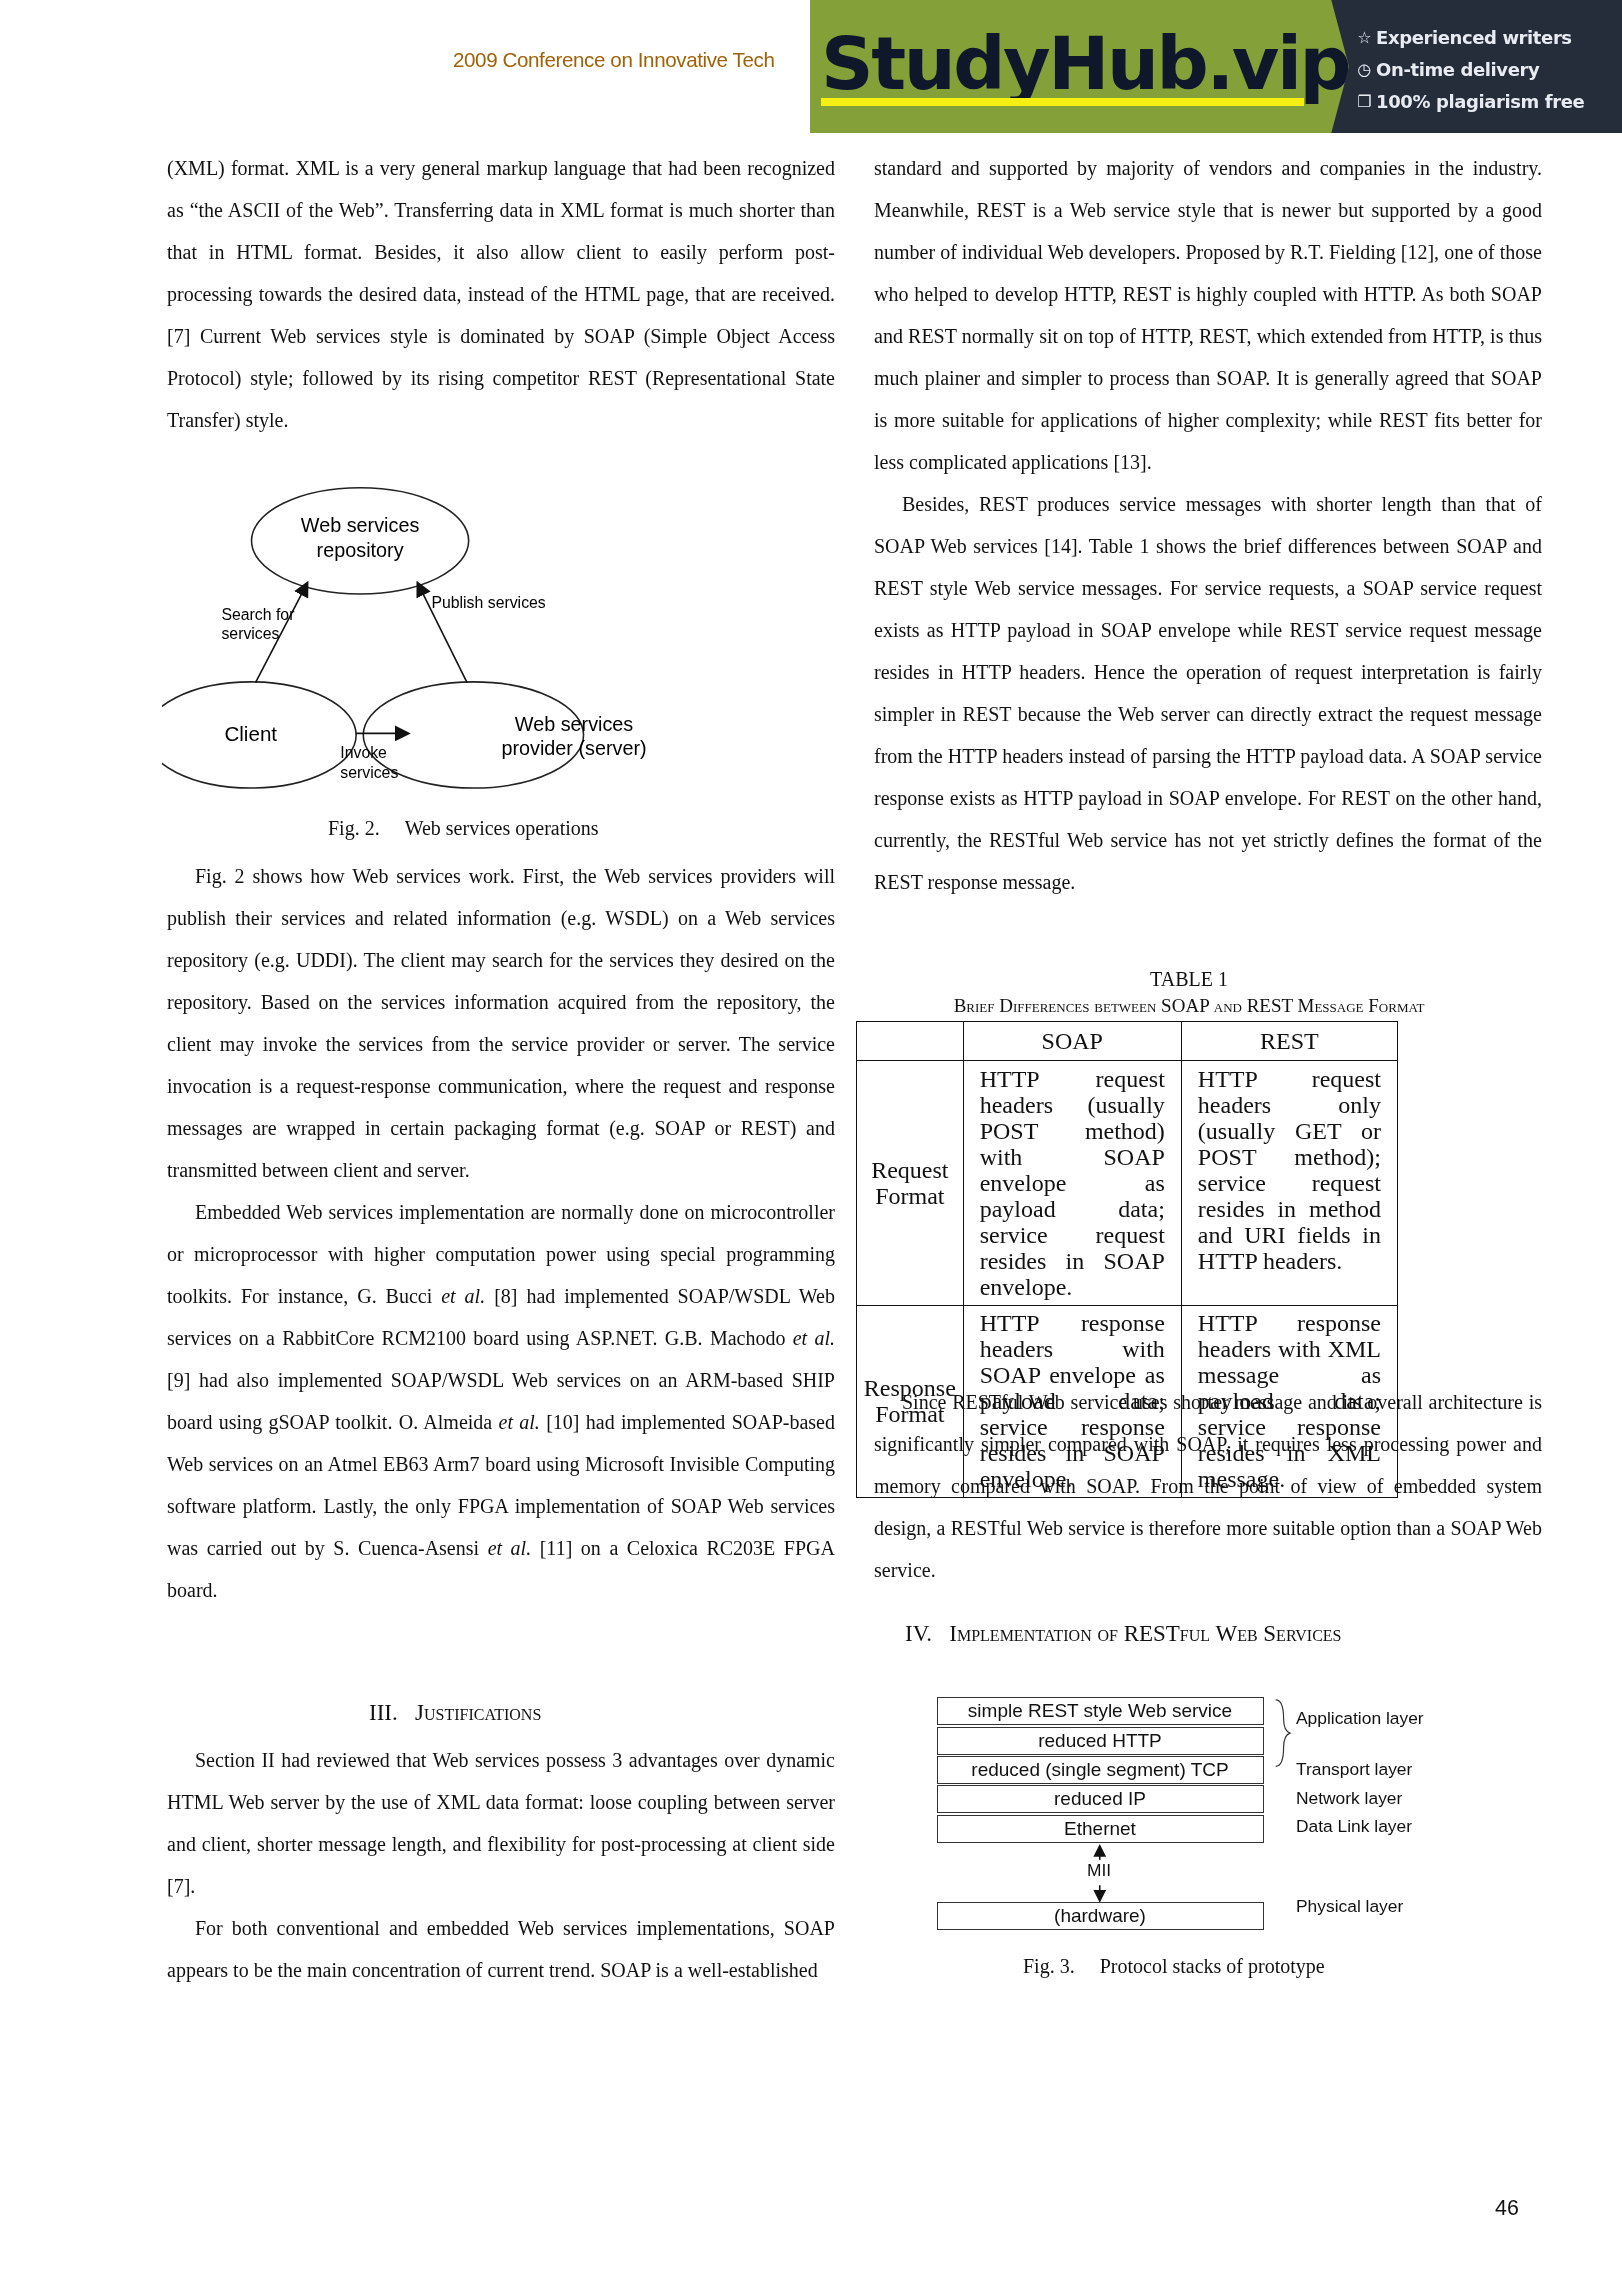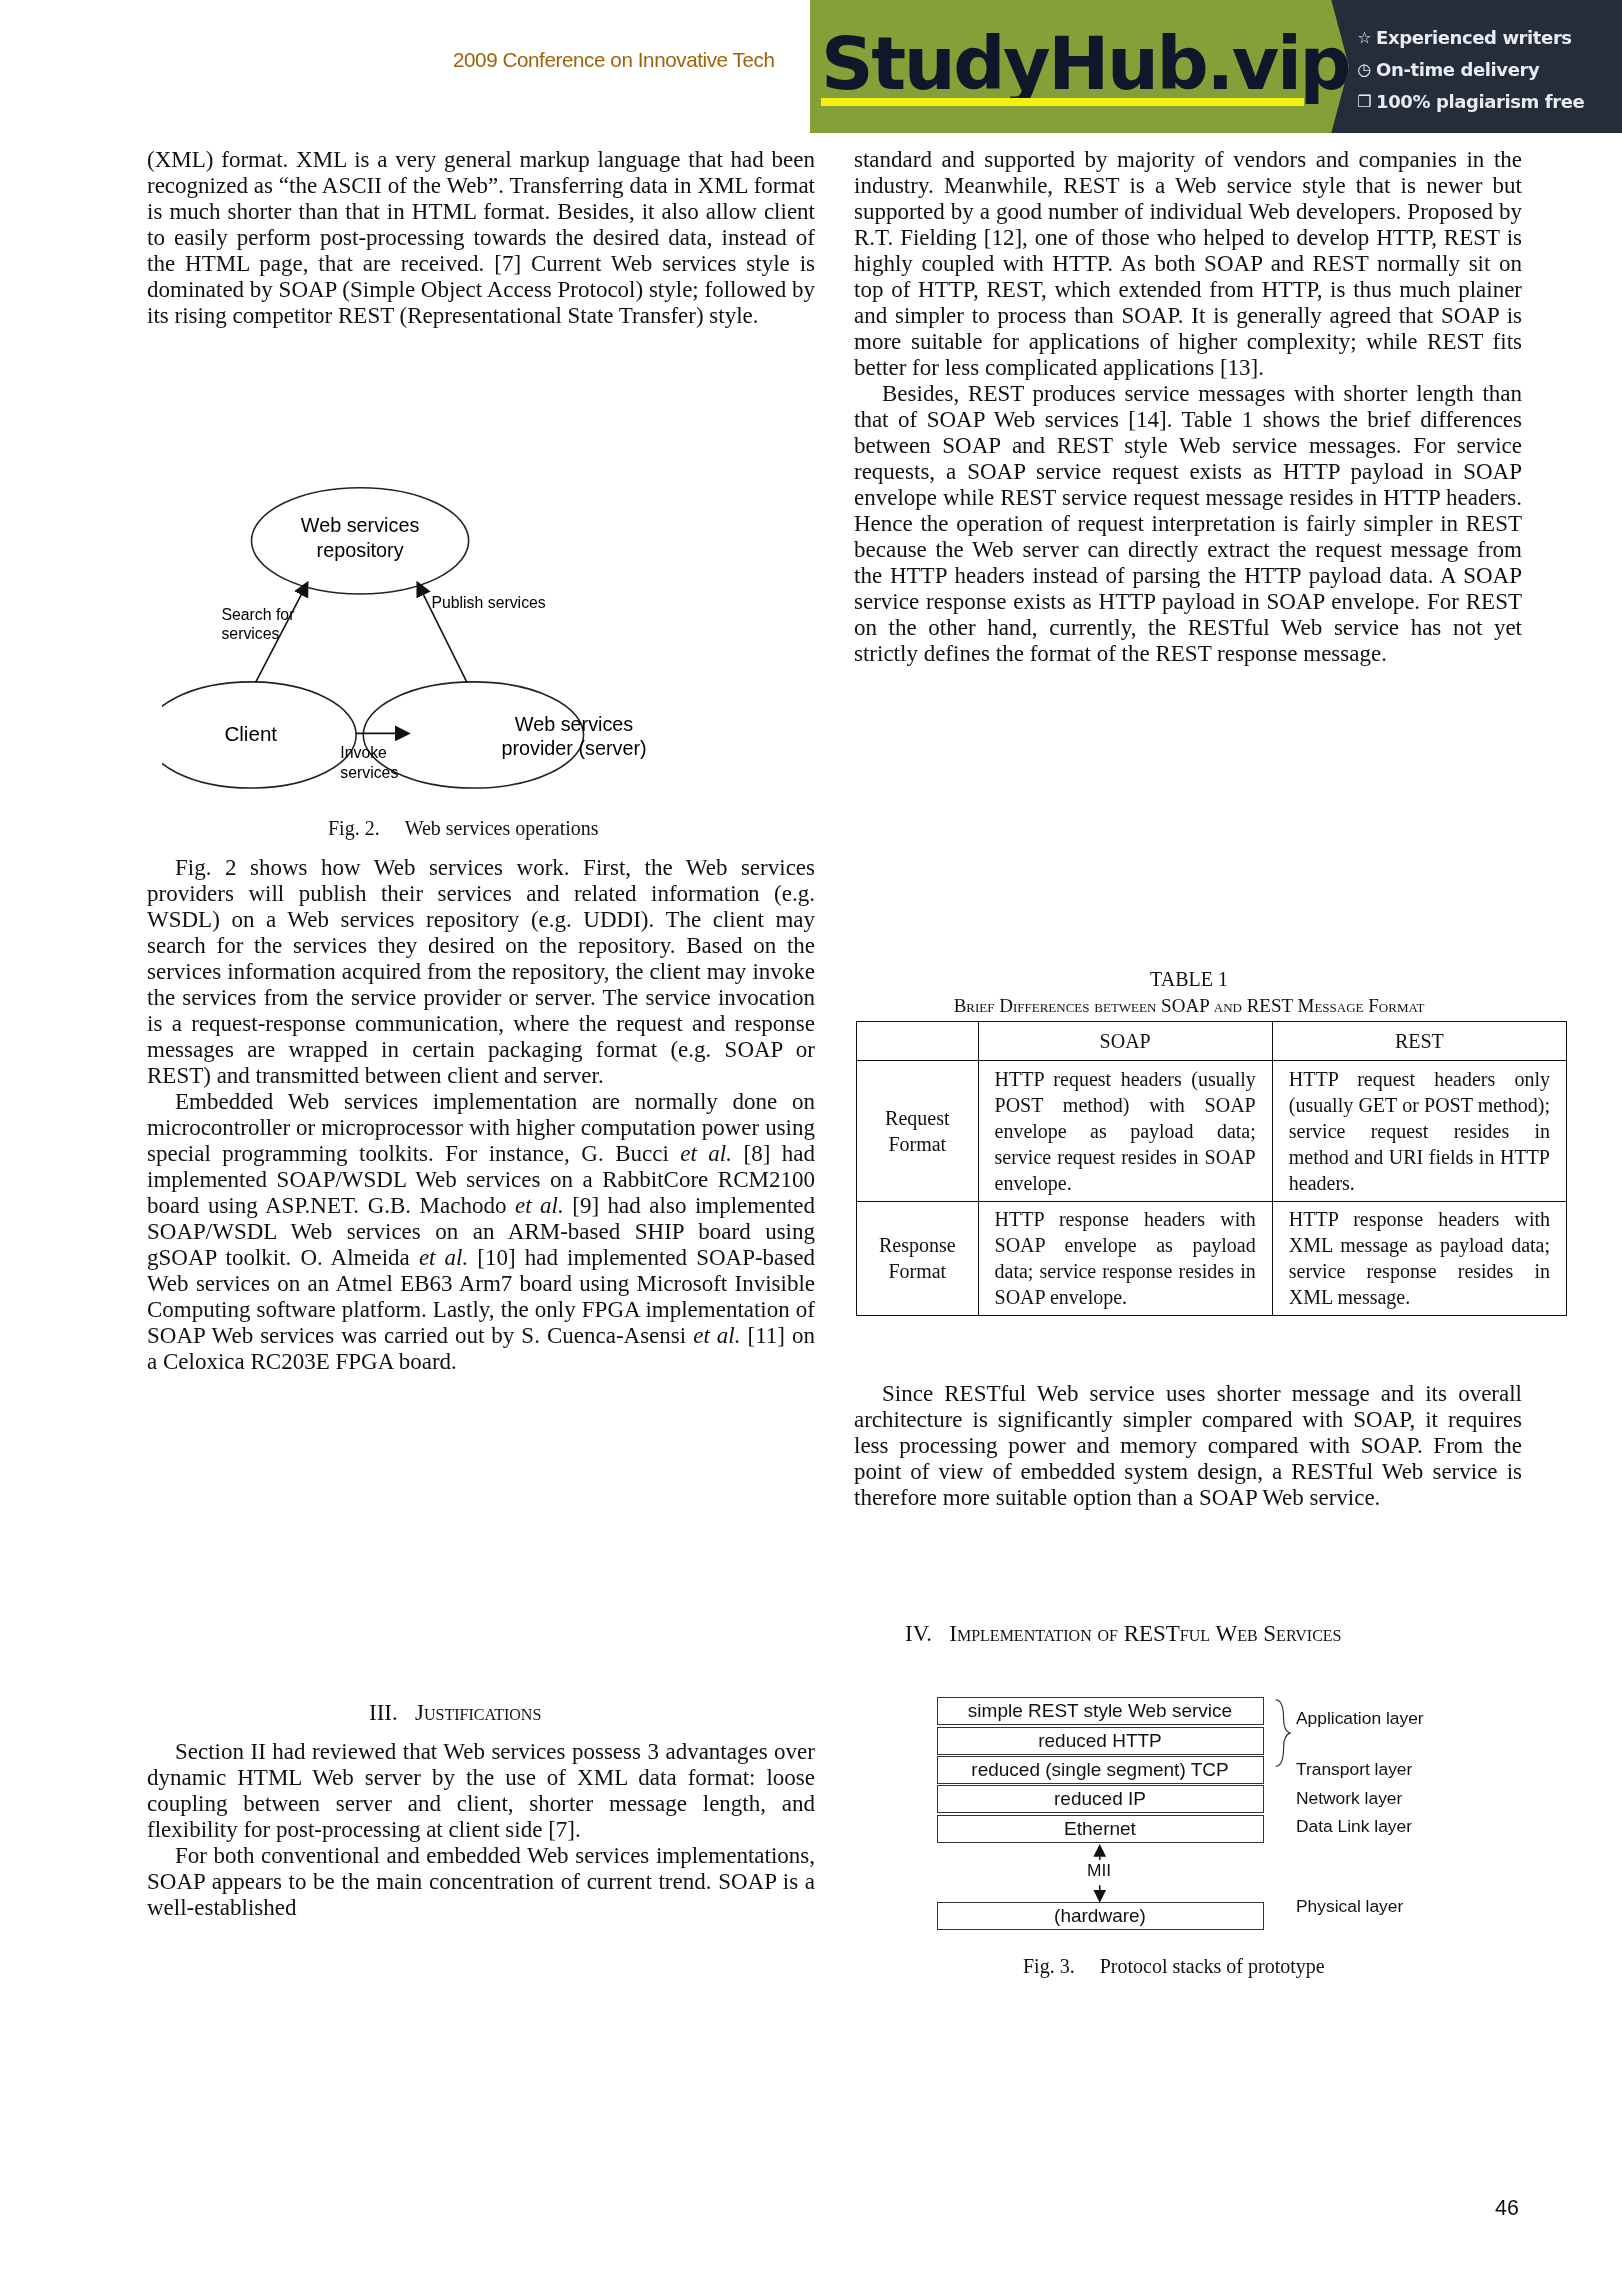--- a/index.html
+++ b/index.html
@@ -13,21 +13,21 @@
   .banner-dark { position: absolute; left: 507px; top: 0; width: 306px; height: 133px; background: #252c3a;
                  clip-path: polygon(14.3px 0, 100% 0, 100% 100%, 14.3px 100%, 32px 50%); }
   .brand { position: absolute; left: 11px; top: 24px; font-family: "DejaVu Sans", sans-serif;
            font-weight: bold; font-size: 73px; color: #0f172a; letter-spacing: -2.4px; line-height: 79px; }
   .brand-underline { position: absolute; left: 11px; top: 98px; width: 483px; height: 8px; background: #f5ef12; }
   .perks { position: absolute; left: 547px; top: 22px; font-family: "DejaVu Sans", sans-serif;
            font-weight: bold; font-size: 18px; color: #e8ecf2; line-height: 32px; letter-spacing: -0.4px; }
   .perk { display: flex; align-items: center; gap: 4.8px; white-space: nowrap; }
   .perk-icon { display: inline-block; width: 14.3px; text-align: center; font-size: 16px; }
 
-  .col { position: absolute; width: 668px; font-size: 23px; line-height: 26px; text-align: justify; }
+  .col { position: absolute; width: 668px; font-size: 20px; line-height: 42px; text-align: justify; margin-left: 20px; }
   .col.left { left: 147px; top: 147px; }
   .col.right { left: 854px; top: 147px; }
   .col p { margin: 0; text-align-last: left; }
   .col p.indent { text-indent: 28px; }
   .em { font-style: italic; }
 
   .fig2 { left: 162px; top: 471px; width: 626px; height: 333px; }
   .fig2 svg text { font-family: "Liberation Sans", sans-serif; }
   .caption { position: absolute; font-size: 20px; white-space: nowrap; }
   .cap-fig2 { left: 328px; top: 817px; }
@@ -35,22 +35,22 @@
   .cap-num { display: inline-block; margin-right: 25px; }
 
   .section-title { position: absolute; font-size: 23px; white-space: nowrap; }
   .sec3 { left: 369px; top: 1700px; }
   .sec4 { left: 905px; top: 1621px; }
   .sc { font-variant: small-caps; }
 
   .table-cap { position: absolute; left: 856px; width: 666px; text-align: center; font-size: 20px; }
   .table-cap1 { top: 968px; }
   .table-cap2 { top: 995px; font-size: 19px; font-variant: small-caps; }
-  table.cmp { position: absolute; left: 856px; top: 1021px; width: 711px; border-collapse: collapse;
-              font-size: 20px; line-height: 26px; }
+  table.cmp { position: absolute; left: 856px; top: 1021px; width: 542px; border-collapse: collapse;
+              font-size: 24px; line-height: 26px; }
   table.cmp td, table.cmp th { border: 1.6px solid #111; font-weight: normal; vertical-align: middle; }
   table.cmp th { height: 36px; text-align: center; }
   table.cmp td.rowhead { width: 111px; text-align: center; }
   table.cmp td.cell { text-align: justify; text-align-last: left; padding: 4.8px 16px 4.8px 16px; vertical-align: top; }
   table.cmp col.c1 { width: 114px; } table.cmp col.c2 { width: 276px; } table.cmp col.c3 { width: 276px; }
 
   .fig3 { left: 927px; top: 1687px; width: 523px; height: 238px; }
   .layer-box { position: absolute; left: 9.5px; width: 325px; border: 1.6px solid #333; background: #fff;
                font-family: "Liberation Sans", sans-serif; font-size: 19px; text-align: center; line-height: 26px; height: 26px; }
   .layer-label { position: absolute; left: 355px; font-family: "Liberation Sans", sans-serif; font-size: 17.4px; white-space: nowrap; }

